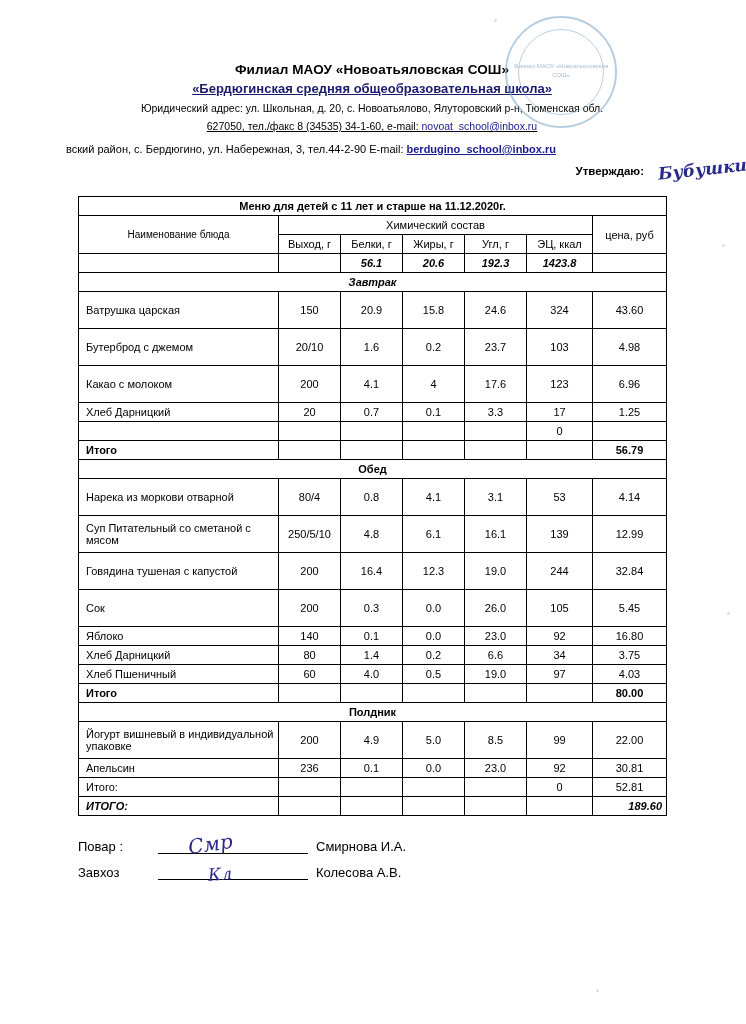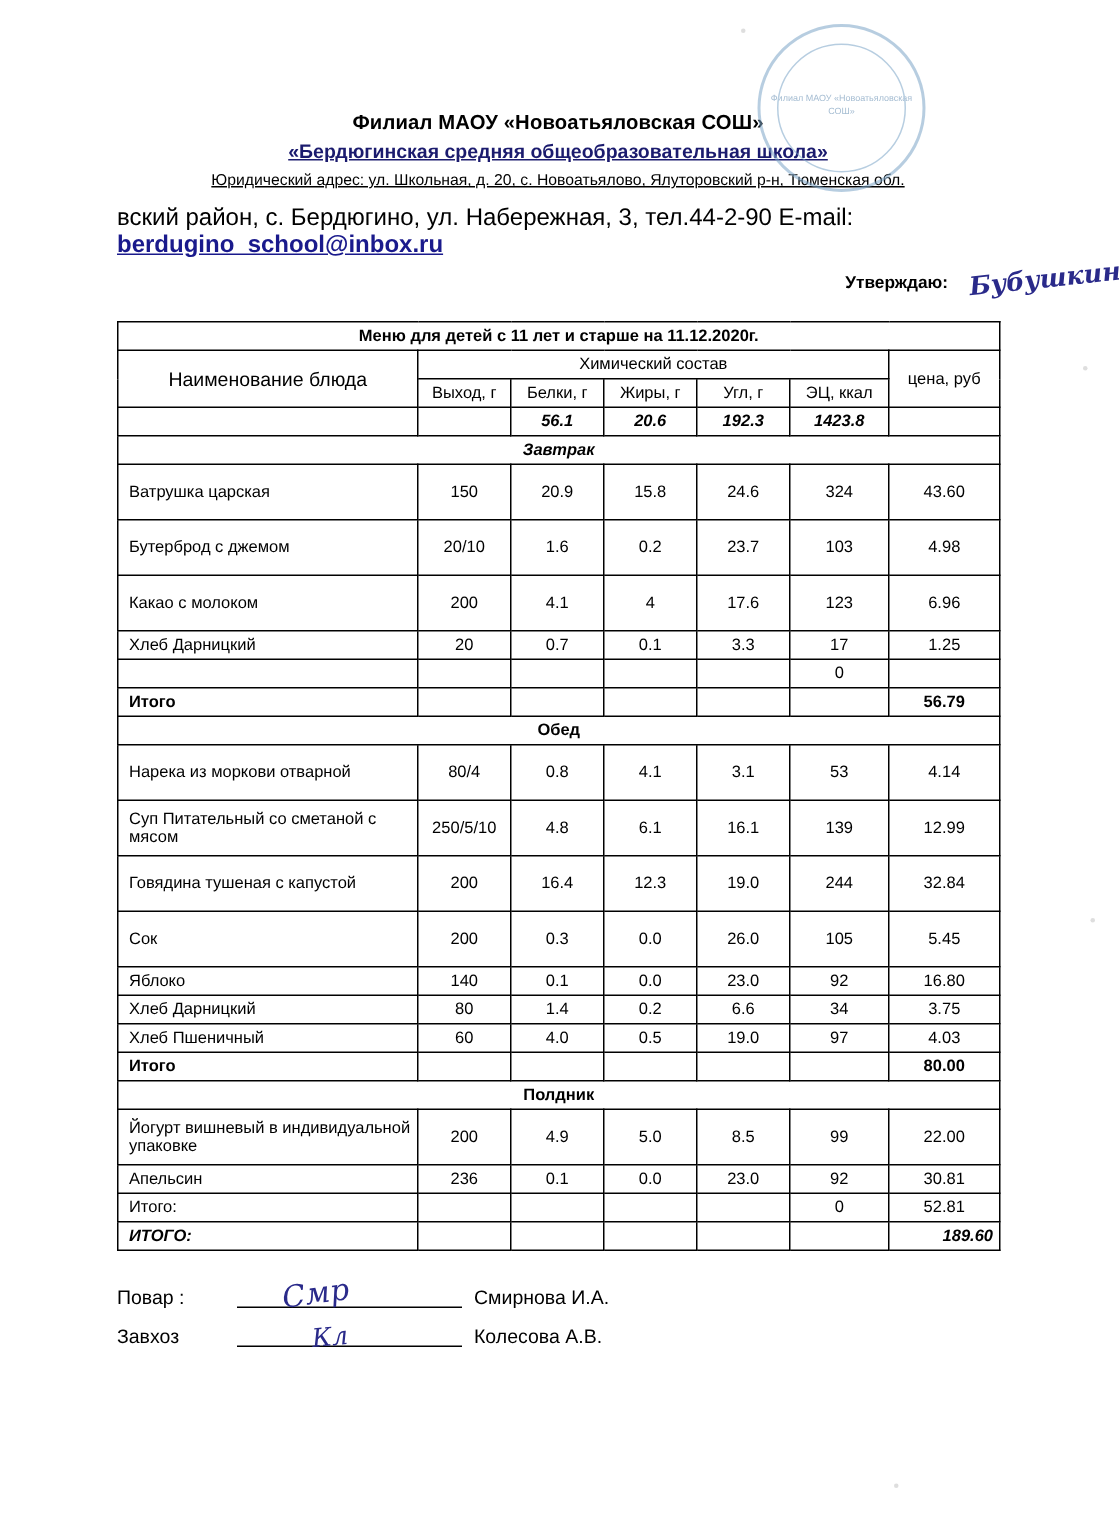--- a/index.html
+++ b/index.html
@@ -13,21 +13,21 @@
     position: relative;
     font-family: "Liberation Sans", sans-serif;
     color: #000;
     overflow: hidden;
   }
   .page {
     position: relative;
     width: 744px;
     height: 1024px;
     box-sizing: border-box;
-    padding: 16px;
+    padding: 4px;
   }
 
   
   .header {
     text-align: center;
     padding-top: 58px;
   }
   .org-title {
     font-size: 13.5px;
     font-weight: bold;
@@ -36,35 +36,34 @@
   .org-subtitle {
     font-size: 13px;
     font-weight: bold;
     color: #1b1b6e;
     text-decoration: underline;
     margin-top: 4px;
   }
   .addr-line {
     font-size: 10.5px;
     margin-top: 6px;
-    text-decoration: underline;
     display: inline-block;
   }
   .addr-line2 {
     font-size: 10.5px;
     margin-top: 2px;
     text-decoration: underline;
     display: inline-block;
   }
   .addr-line2 .mail {
     color: #1a1a8c;
   }
   .branch-line {
     margin-top: 9px;
-    font-size: 16px;
+    font-size: 11px;
     text-align: left;
     padding-left: 62px;
   }
   .branch-line .mail {
     color: #1a1a8c;
     text-decoration: underline;
     font-weight: bold;
   }
   .approve-block {
     margin-top: 8px;
@@ -144,21 +143,21 @@
     font-size: 14.5px;
     font-weight: bold;
     padding: 7px 4px;
   }
   .t-head td {
     text-align: center;
     font-size: 9.5px;
     font-weight: normal;
   }
   .t-head td.name-col {
-    font-size: 13px;
+    font-size: 10px;
   }
   .t-sub td {
     text-align: center;
     font-size: 9.5px;
     font-weight: bold;
   }
   .totals-row td {
     text-align: center;
     font-style: italic;
     font-weight: bold;
@@ -280,20 +279,21 @@
 <div class="page">
 
   <div class="stamp">
     <div class="stamp-txt">Филиал МАОУ «Новоатьяловская СОШ»</div>
   </div>
 
   <div class="header">
     <div class="org-title">Филиал МАОУ «Новоатьяловская СОШ»</div>
     <div class="org-subtitle">«Бердюгинская средняя общеобразовательная школа»</div>
     <div><span class="addr-line">Юридический адрес: ул. Школьная, д. 20, с. Новоатьялово, Ялуторовский р-н, Тюменская обл.</span></div>
+    <div><span class="addr-line2"><span>627050, тел./факс 8 (34535) 34-1-60,  e-mail: </span><span class="mail">novoat_school@inbox.ru</span></span></div>
     <div class="branch-line">
       <span>вский район,  с. Бердюгино,  ул. Набережная, 3,  тел.44-2-90    E-mail: </span><span class="mail">berdugino_school@inbox.ru</span>
     </div>
     <div class="approve-block">
       <div class="approve-row">
         <span>Утверждаю:</span>
         <span class="sig-script">Бубушкина</span>
       </div>
     </div>
   </div>

